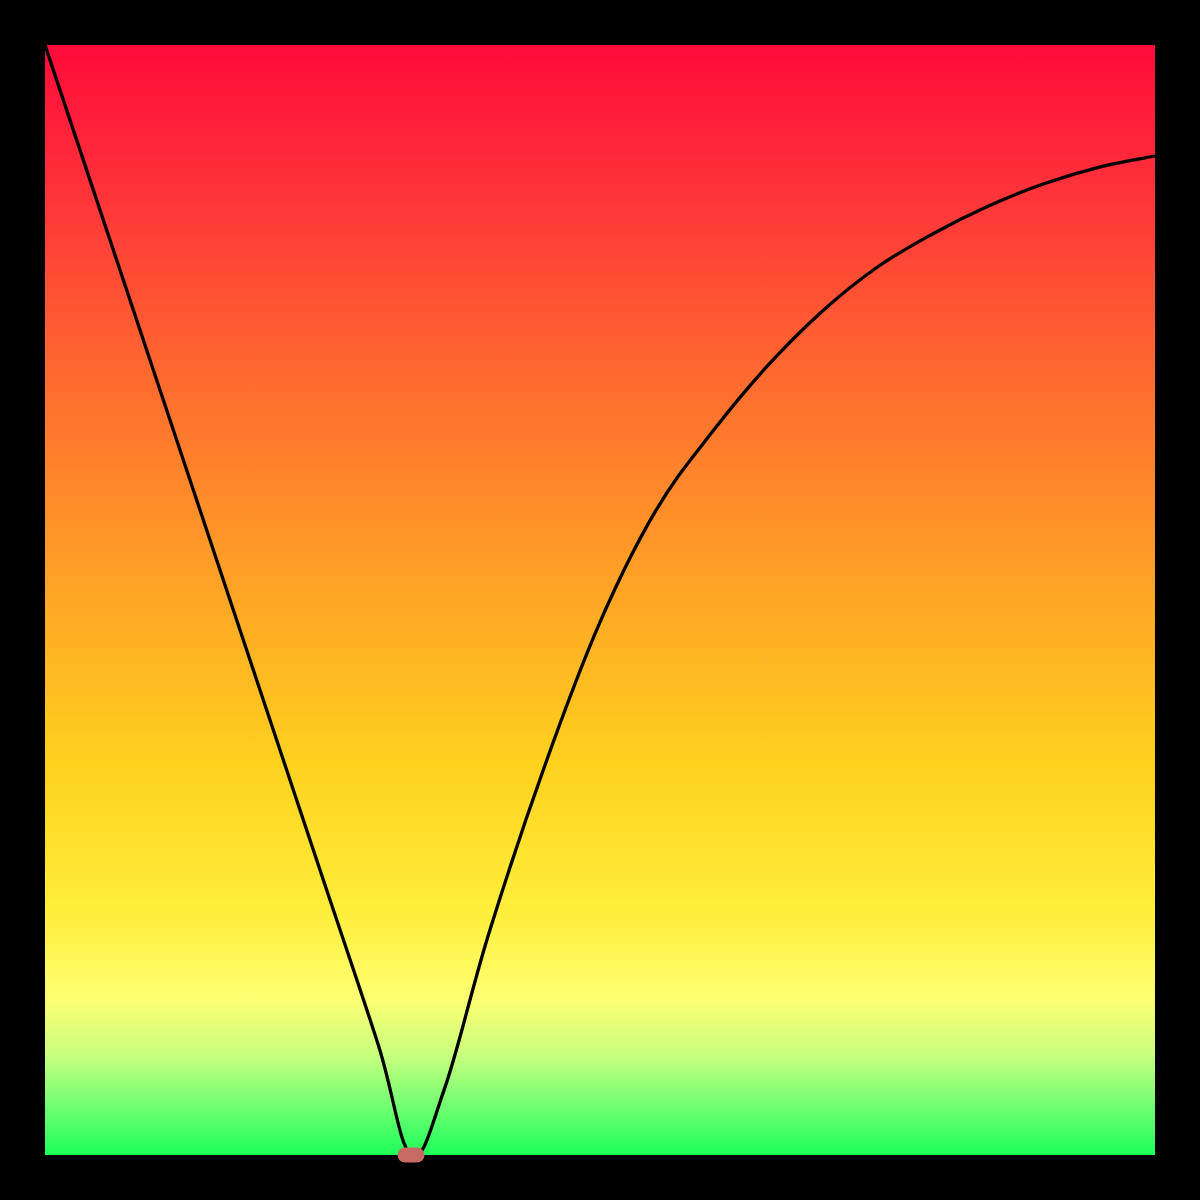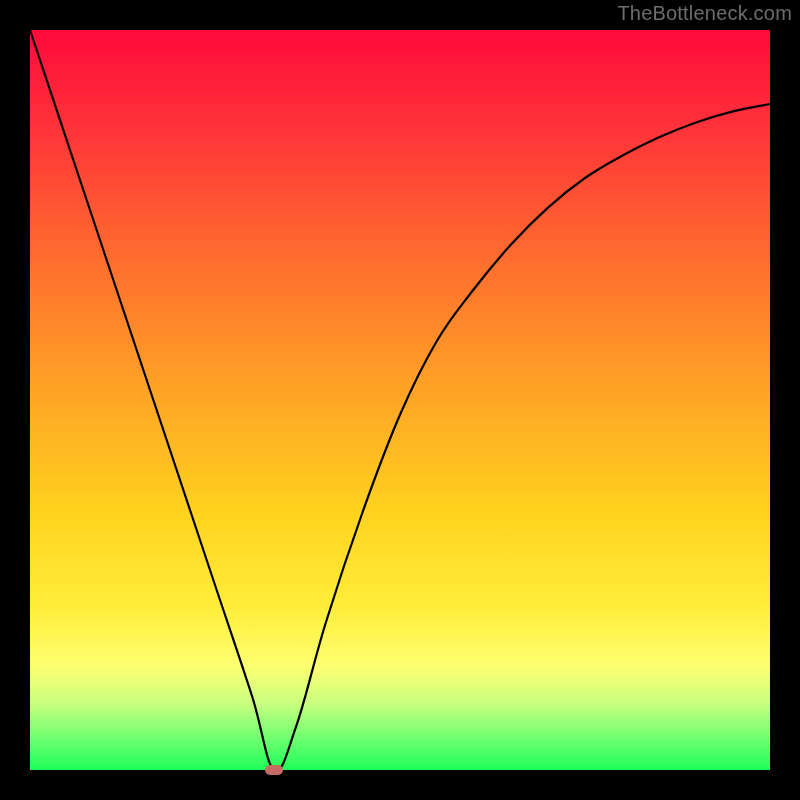--- a/index.html
+++ b/index.html
@@ -63,21 +63,20 @@
     border-radius: 5px;
     background: #c76a64;
     transform: translate(-50%, -50%);
   }
 </style>
 </head>
 <body>
 
 <div class="frame">
 
-  <div class="watermark">TheBottleneck.com</div>
 
   <div class="plot-area">
 
     <svg class="curve" viewBox="0 0 740 740" preserveAspectRatio="none">
       <path id="curve-path" d="M 0,0 C 6.66,19.98 23.68,71.03999999999999 37,111 C 50.32,150.96 60.68,182.04000000000002 74,222 C 87.32,261.96 97.68,293.03999999999996 111,332.99999999999994 C 124.32,372.9599999999999 134.68,404.03999999999996 148,444 C 161.32,483.96000000000004 171.68,515.04 185,555 C 198.32,594.96 211.344,632.7 222,666 C 232.656,699.3 236.20800000000003,734.672 244.20000000000002,740 C 252.192,745.328 257.07599999999996,722.24 266.4,695.6 C 275.724,668.96 284.012,630.628 296,592 C 307.988,553.372 319.68,518.296 333,481 C 346.32,443.704 356.68,415.43600000000004 370,384.8 C 383.32,354.164 393.68000000000006,333.444 407.00000000000006,310.8 C 420.32000000000005,288.156 430.68,276.316 444,259 C 457.32,241.684 467.68,229.252 481,214.60000000000002 C 494.32,199.94800000000004 504.68,189.58800000000002 518,177.60000000000002 C 531.32,165.61200000000002 541.68,157.32399999999998 555,148 C 568.32,138.67600000000002 578.68,133.12600000000006 592,125.80000000000007 C 605.32,118.47400000000007 615.68,113.29400000000008 629,107.30000000000007 C 642.32,101.30600000000005 652.68,97.16200000000002 666,92.5 C 679.32,87.83799999999998 689.68,84.72999999999998 703,81.39999999999998 C 716.32,78.06999999999998 733.34,75.332 740,74" fill="none" stroke="#000" stroke-width="2.2"></path>
     </svg>
 
     <div id="minmarker" class="minpoint" style="left: 244.2px; top: 740px;"></div>
 
   </div>

